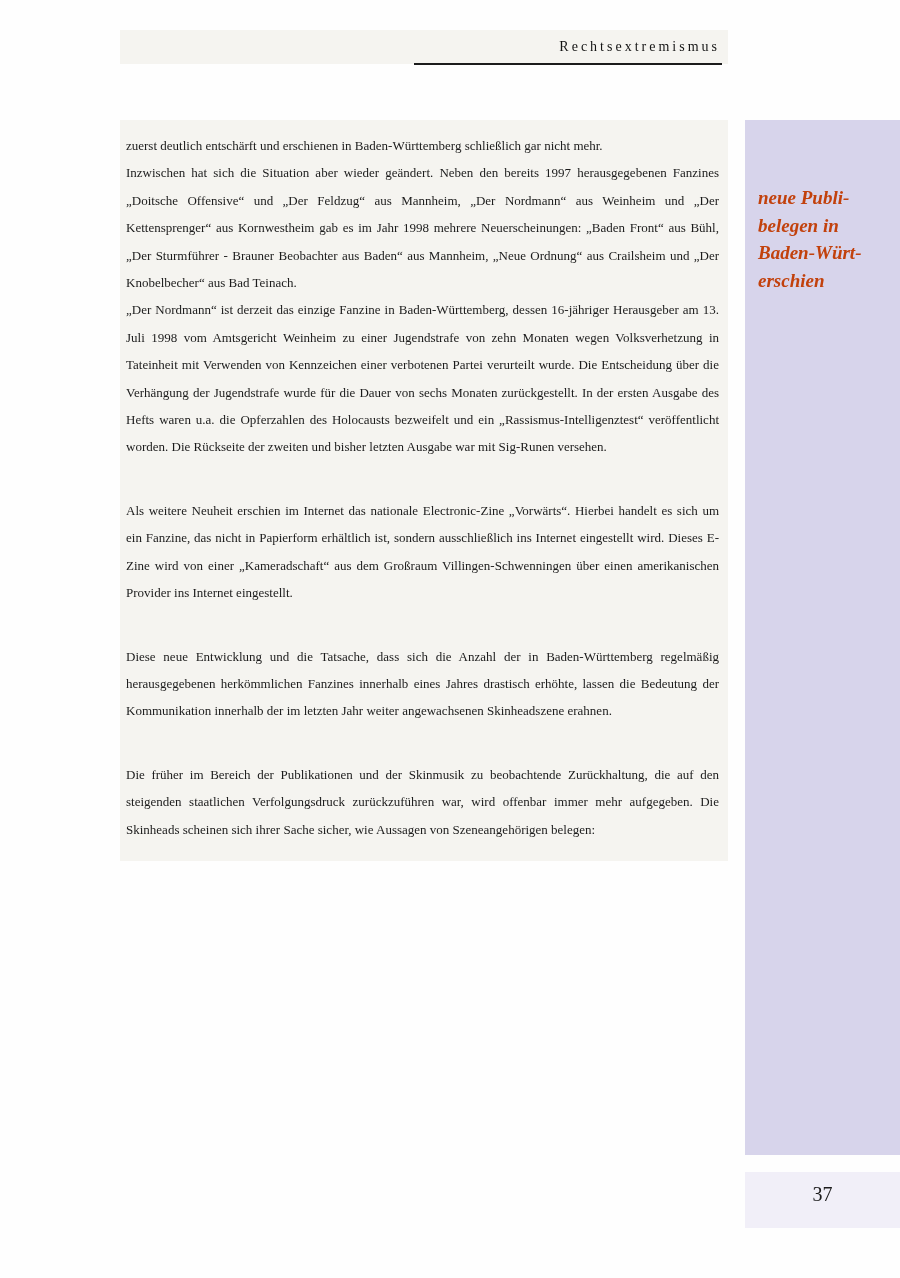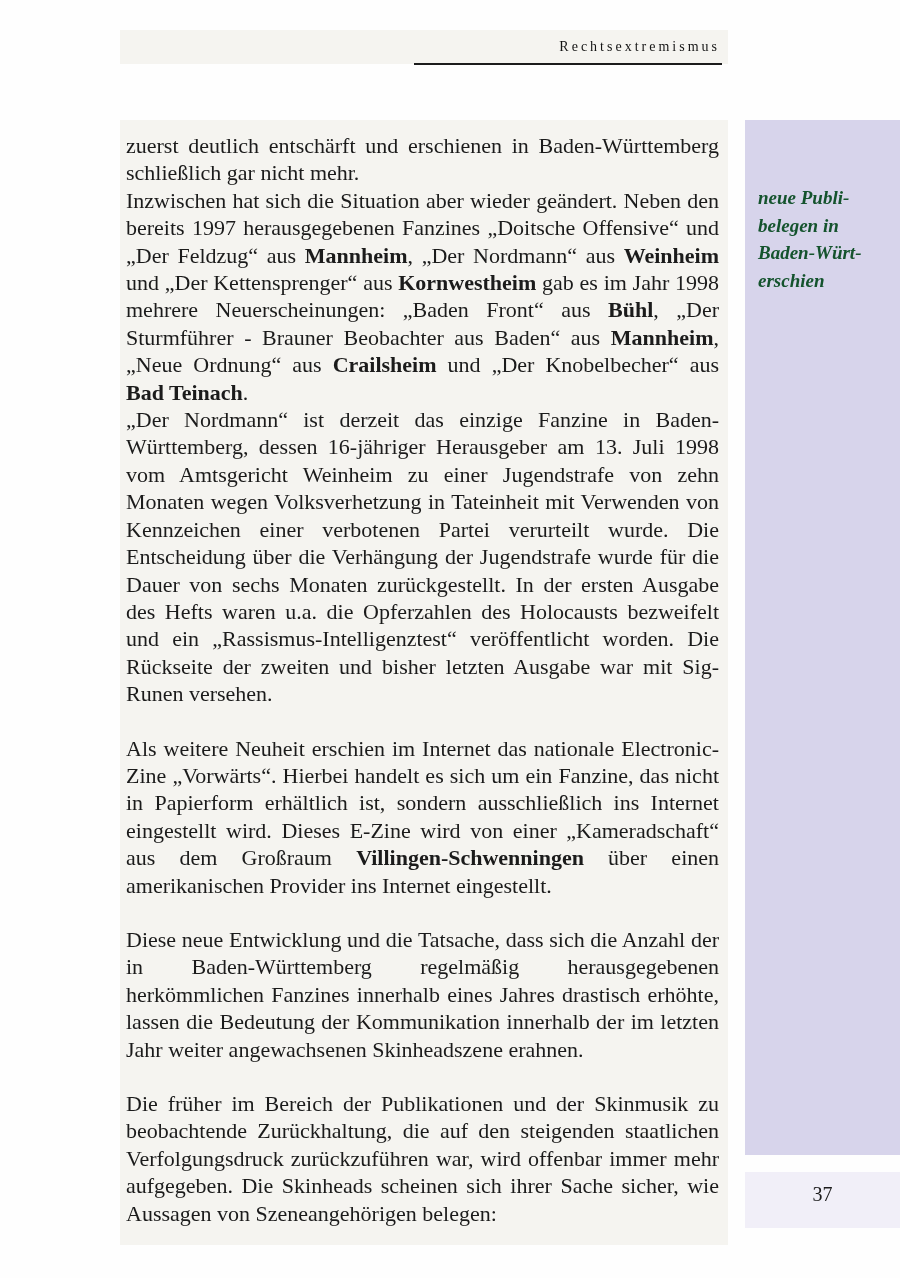--- a/index.html
+++ b/index.html
@@ -12,30 +12,30 @@
     position:absolute; left:120px; top:30px; width:608px; height:34px;
     background:#f5f4f0; display:flex; align-items:center; justify-content:flex-end;
     padding-right:8px;
   }
   .header-title { font-size:14px; letter-spacing:3px; color:#141414; white-space:nowrap; }
   .header-rule { position:absolute; left:414px; top:63px; width:308px; height:2px; background:#1c1c1c; }
   .text-block {
     position:absolute; left:120px; top:120px; width:608px;
     background:#f5f4f0; padding:12px 9px 18px 6px; color:#1b1b1b;
   }
-  .para { font-size:22px; line-height:27.4px; text-align:justify; }
-  .para.gap { margin-top:27px; }
-  .bold { font-weight:bold; }
+  .para { font-size:13px; line-height:27.4px; text-align:justify; }
+  .para.gap { margin-top:36px; }
+  .bold { font-weight:normal; }
   .margin-note {
     position:absolute; left:745px; top:120px; width:155px; height:1035px;
     background:#d7d4eb; padding:64px 8px 0 13px;
   }
   .note-line {
     font-size:19px; line-height:27.5px; font-weight:bold; font-style:italic;
-    color:#14532d;
+    color:#c2410c;
   }
   .page-number-block {
     position:absolute; left:745px; top:1172px; width:155px; height:56px;
     background:#f1eff8; text-align:center; padding-top:11px;
   }
   .page-number { font-size:20px; color:#1b1b1b; }
 </style>
 </head>
 <body>
 

